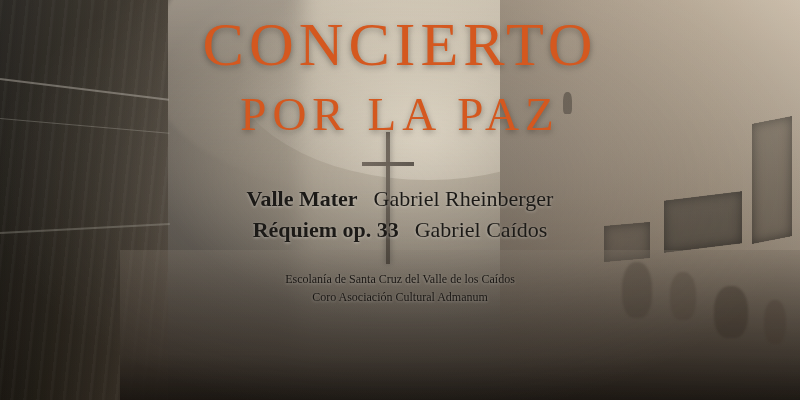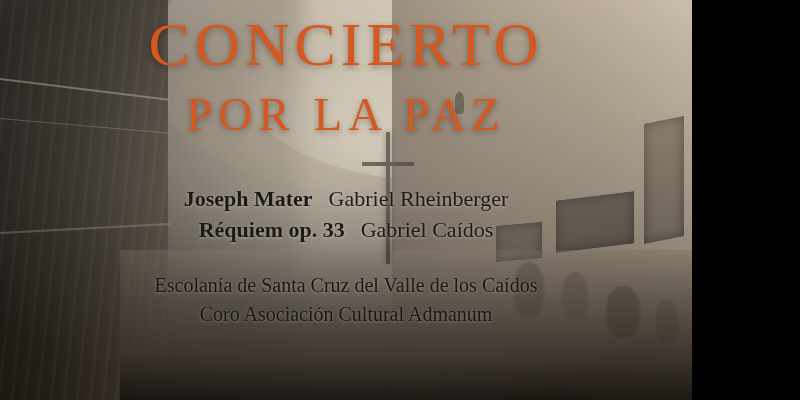--- a/index.html
+++ b/index.html
@@ -2,21 +2,21 @@
 <html><head>
 <meta charset="utf-8">
 <style>
   html, body {
     margin: 0;
     padding: 0;
     background: #000;
   }
   .poster {
     position: relative;
-    width: 692px;
+    width: 800px;
     height: 400px;
     overflow: hidden;
     font-family: "Liberation Serif", serif;
     background: #fef9c3;
   }
 
   
   .bg {
     position: absolute;
     inset: 0;
@@ -184,21 +184,21 @@
   }
   .works .row { white-space: nowrap; }
   .works .work-name {
     font-weight: bold;
     margin-right: 16px;
   }
   .works .composer { font-weight: normal; }
   .ensembles {
     margin-top: 26px;
     color: #1a1714;
-    font-size: 20px;
+    font-size: 12px;
     line-height: 1.45;
     text-shadow: 0 1px 3px rgba(255,255,255,0.30);
   }
 </style>
 </head>
 <body>
 
 <div class="poster">
 
   <div class="bg">
@@ -225,21 +225,21 @@
   </div>
 
   <div class="content">
 
     <div class="title title-1">CONCIERTO</div>
 
     <div class="title title-2">POR LA PAZ</div>
 
     <div class="works">
       <div class="row">
-        <span class="work-name">Joseph Mater</span><span class="composer">Gabriel Rheinberger</span>
+        <span class="work-name">Valle Mater</span><span class="composer">Gabriel Rheinberger</span>
       </div>
       <div class="row">
         <span class="work-name">Réquiem op. 33</span><span class="composer">Gabriel Caídos</span>
       </div>
     </div>
 
     <div class="ensembles">
       <div>Escolanía de Santa Cruz del Valle de los Caídos</div>
       <div>Coro Asociación Cultural Admanum</div>
     </div>

